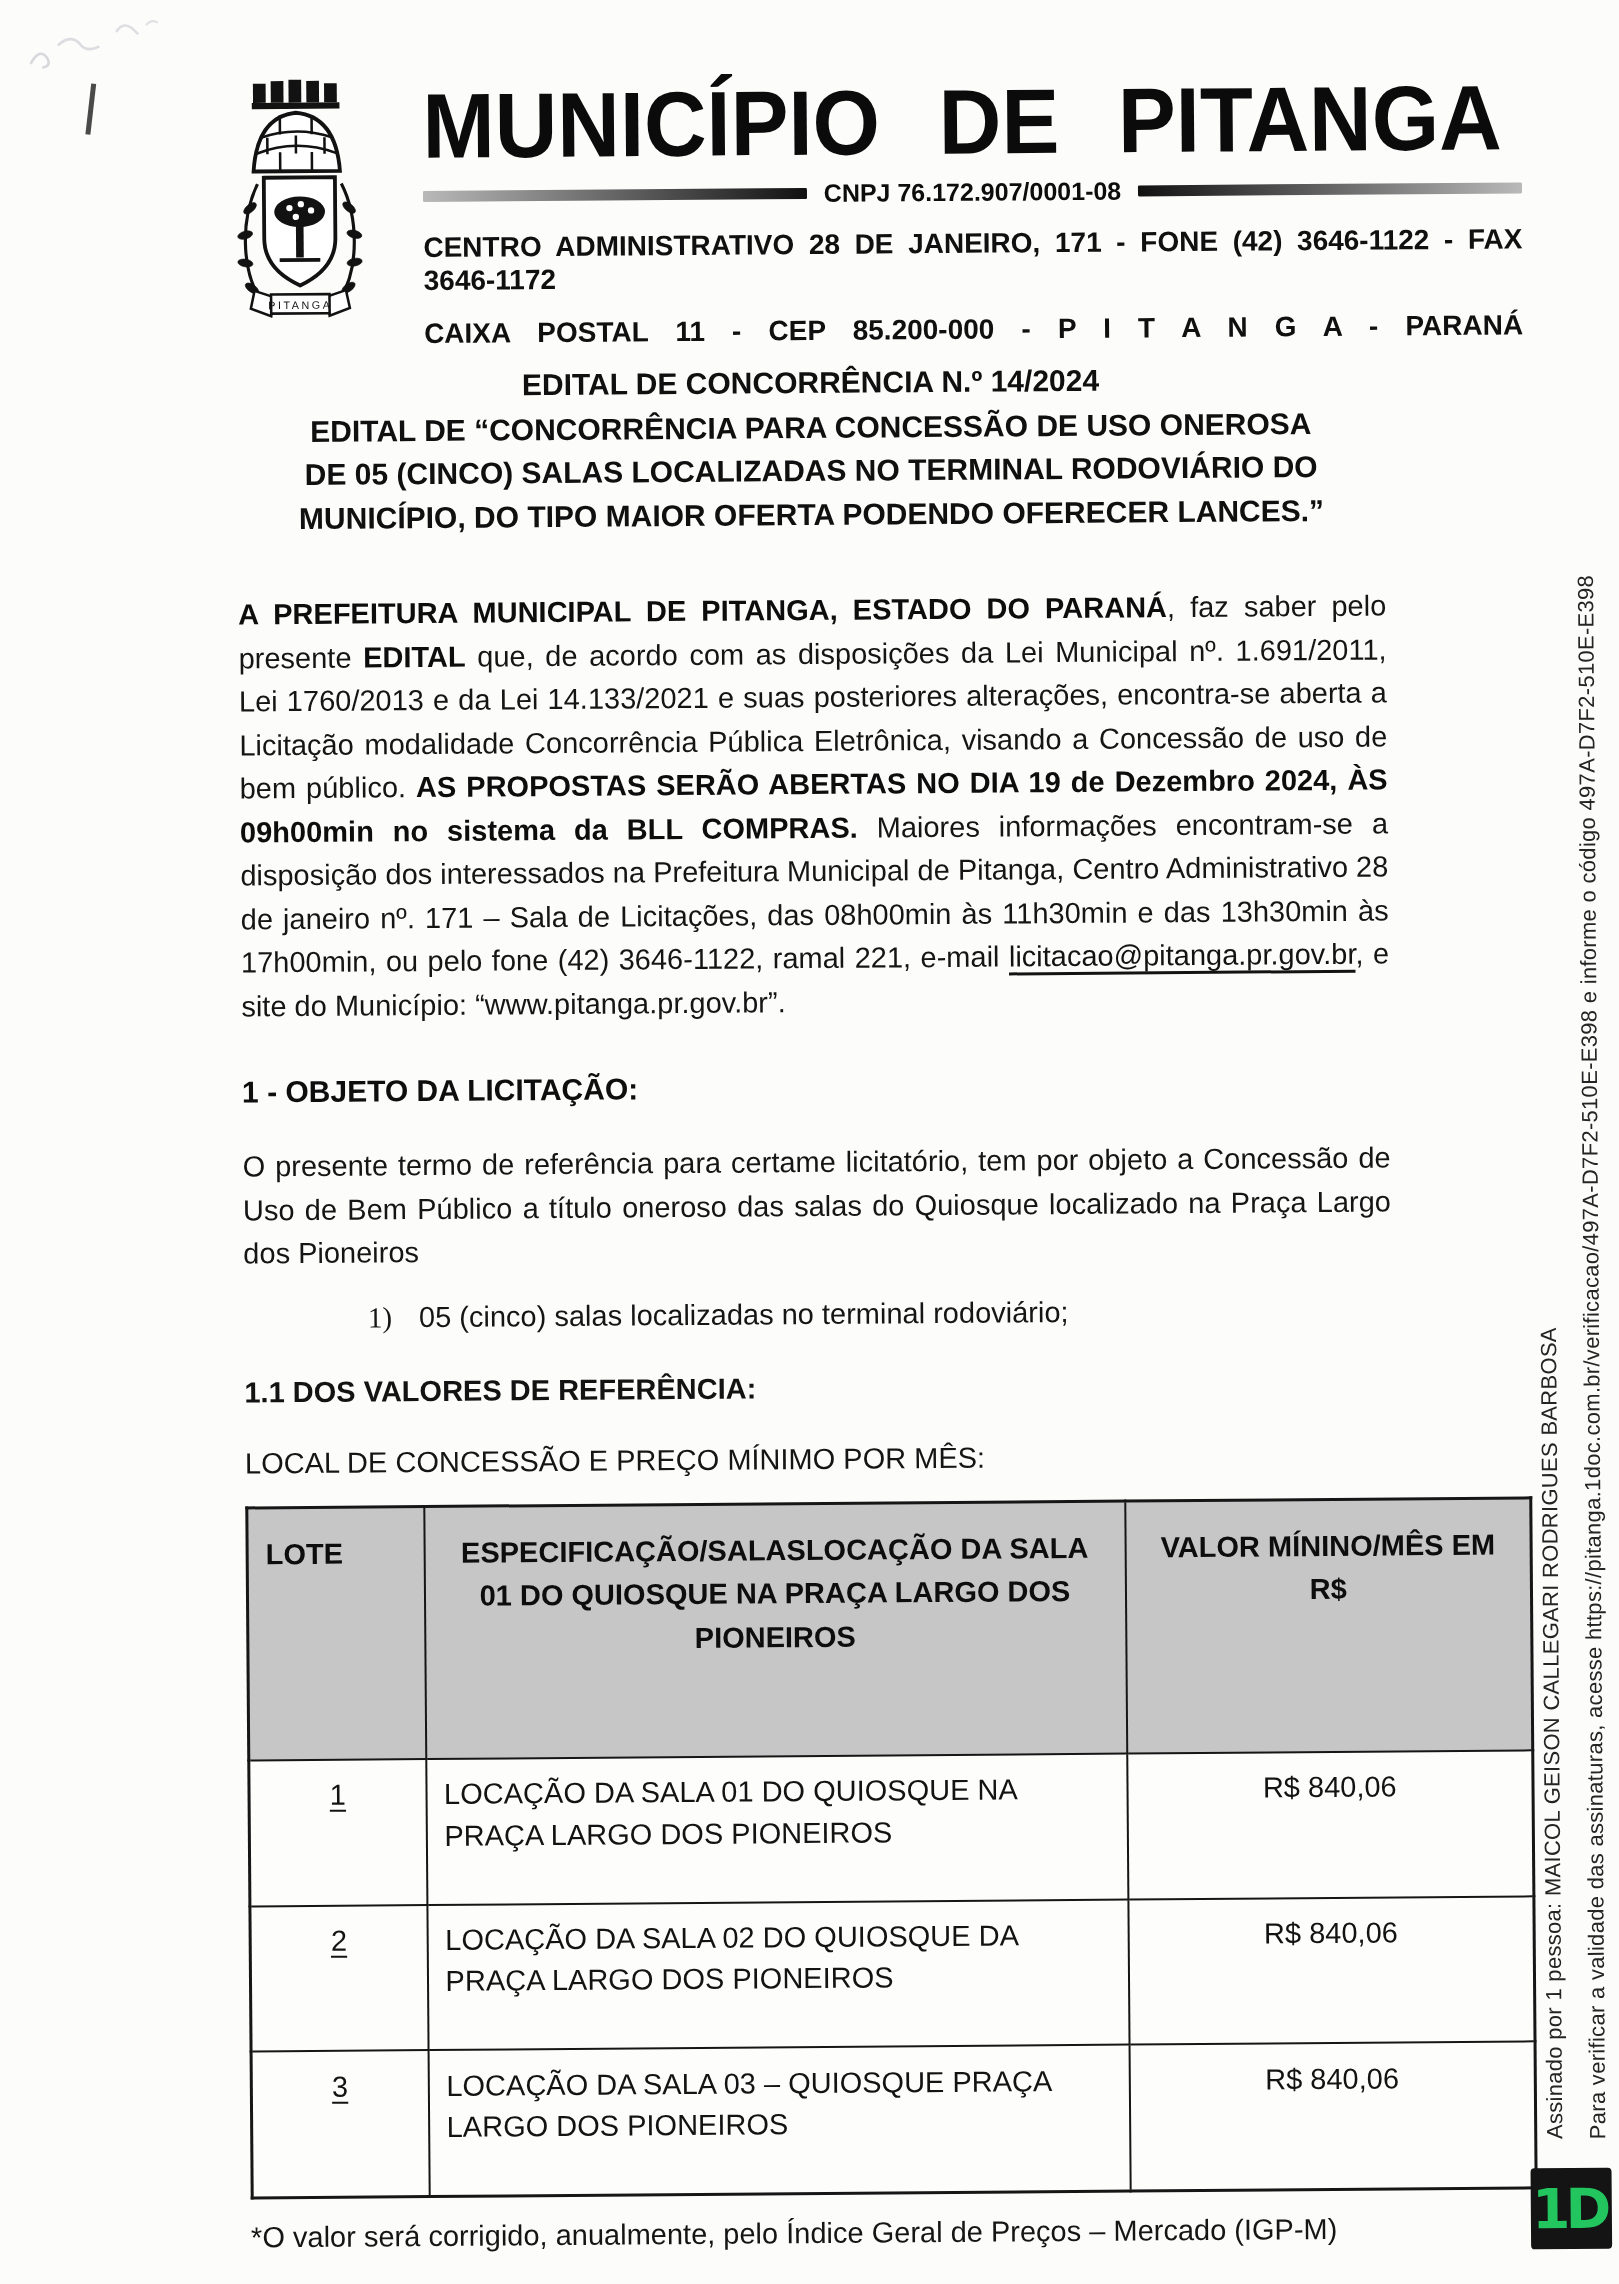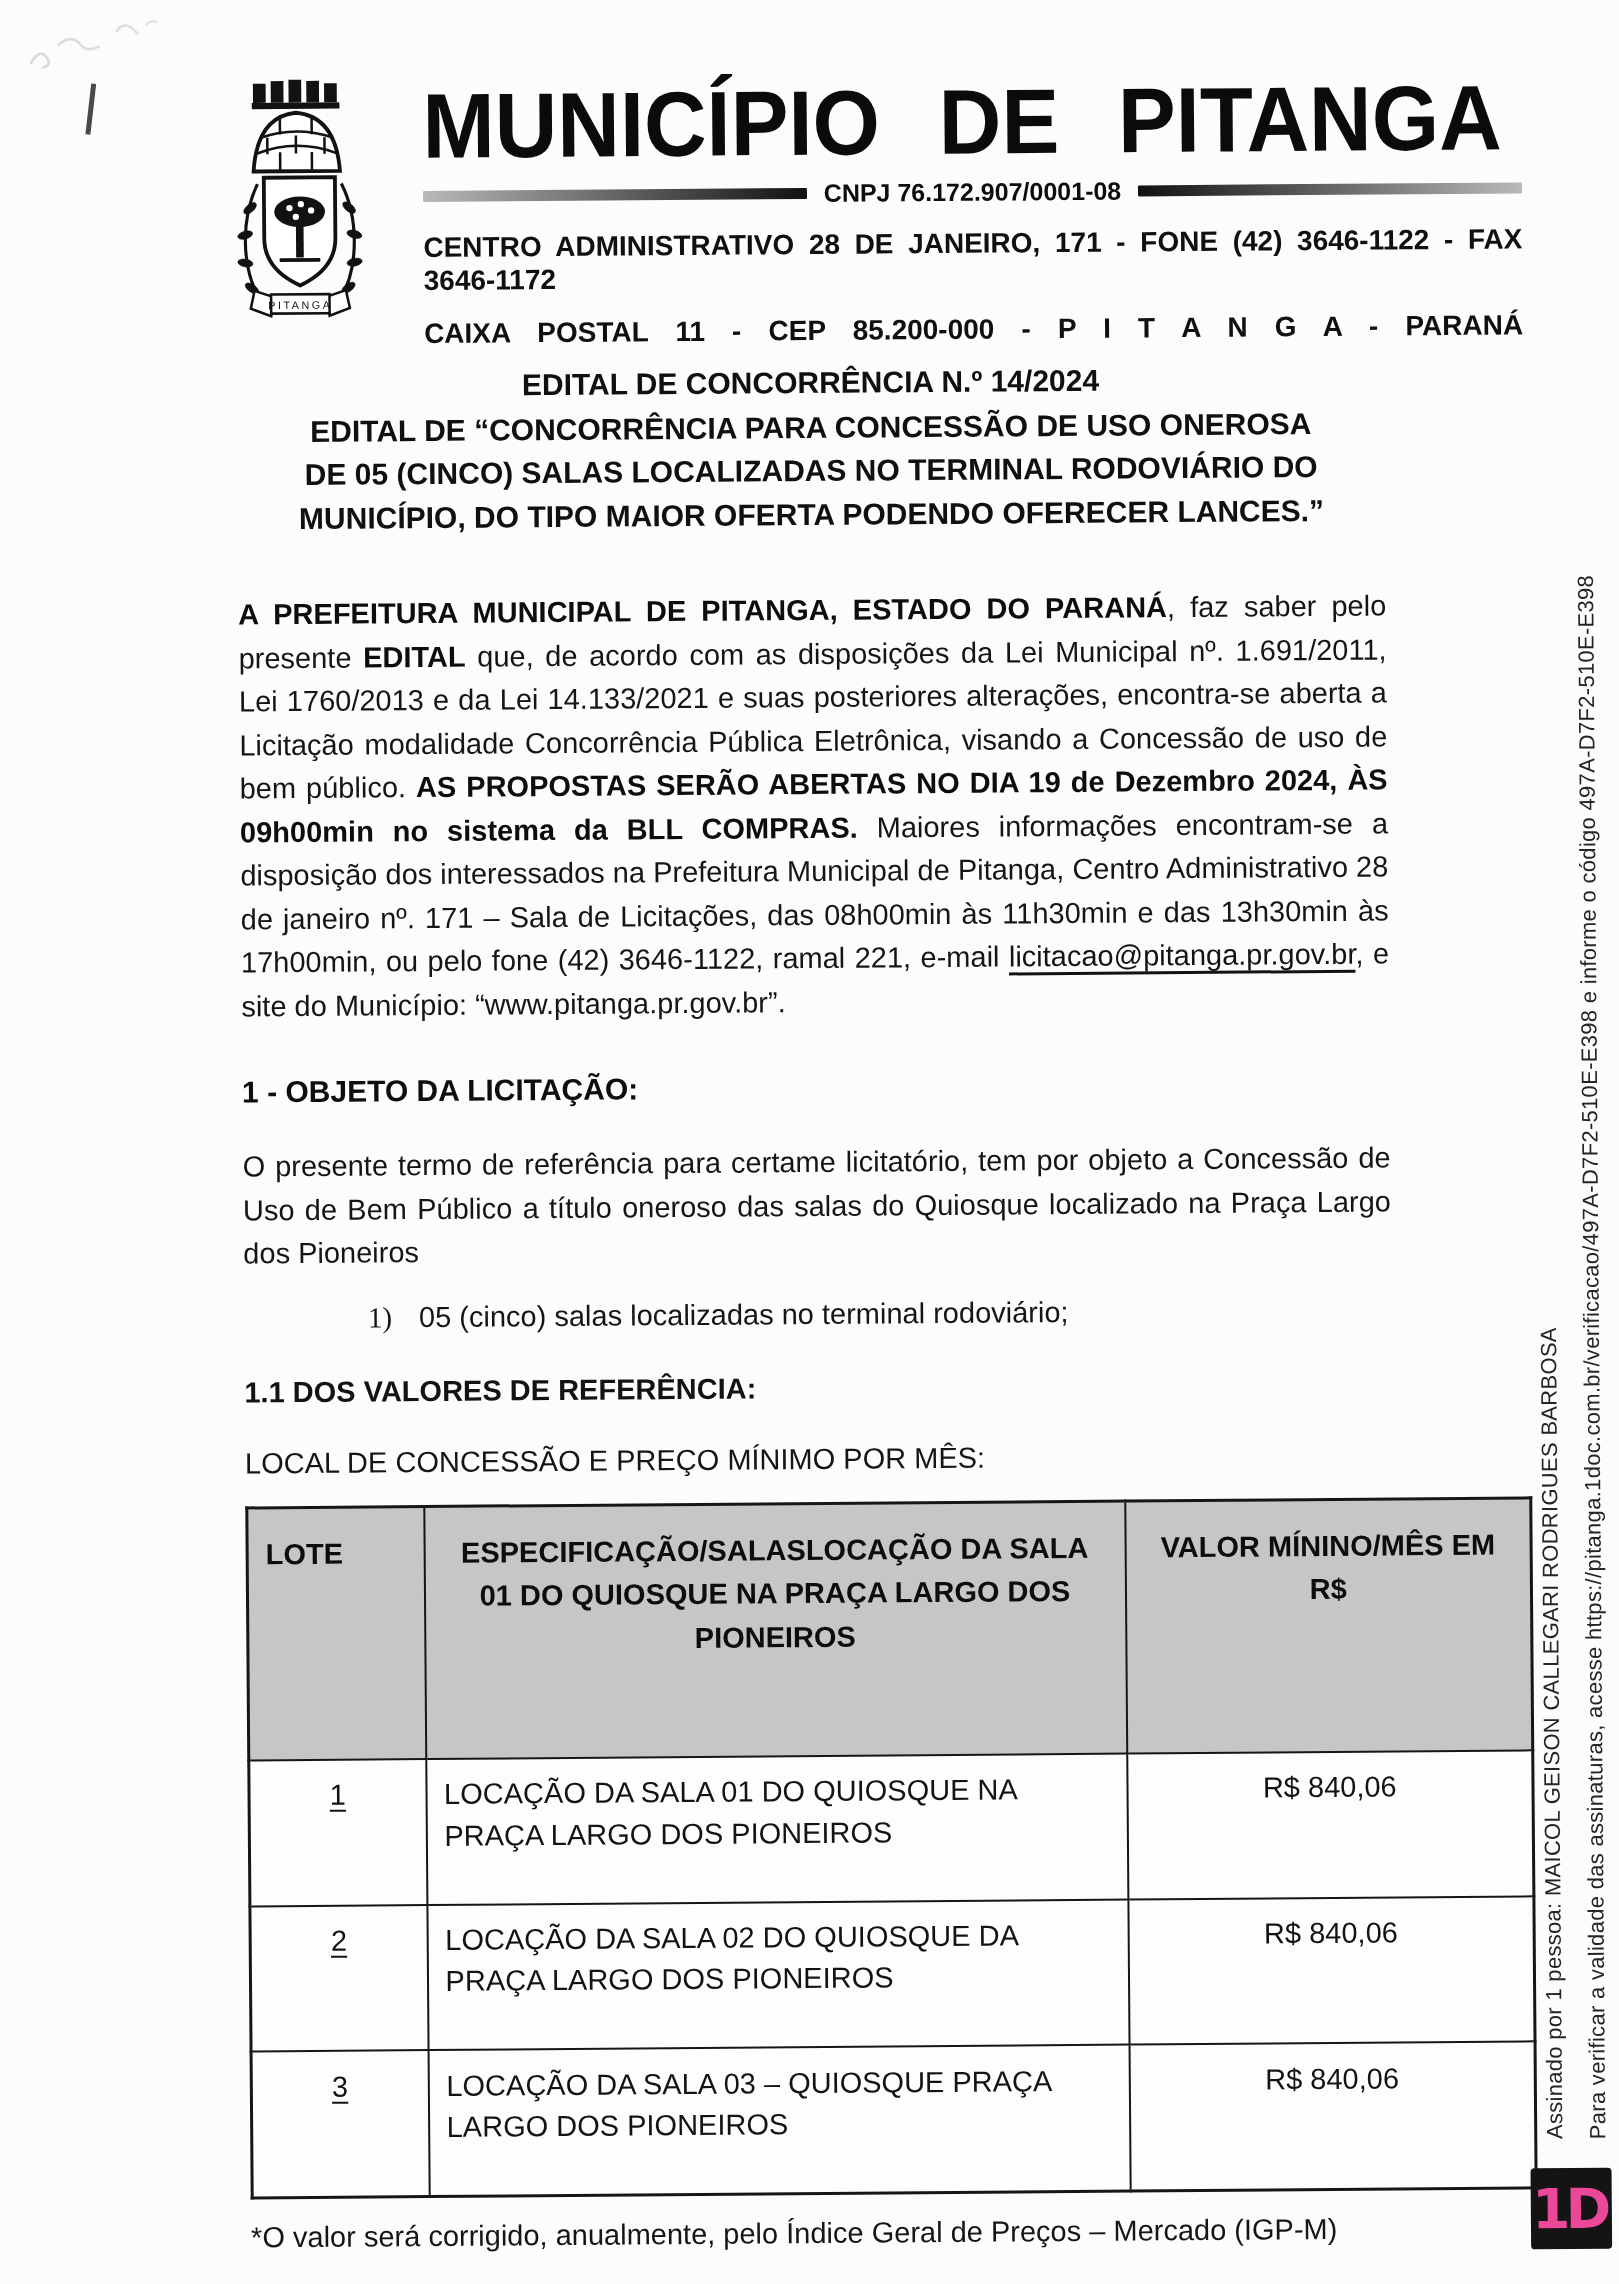--- a/index.html
+++ b/index.html
@@ -65,21 +65,21 @@
   td.lote{ text-align:center; } td.lote span{ text-decoration:underline; text-underline-offset:5.2px;}
   td.espec{ padding-left:22px; }
   td.valor{ text-align:center; }
   .footnote{ margin-top:17px; text-align:left; }
 
   
   .sig-strip{ position:absolute; right:18px; bottom:139px; display:flex; gap:17px; align-items:flex-end; }
   .sig-line{ writing-mode:vertical-rl; transform:rotate(180deg);
     font-size:22px; color:#242424; white-space:nowrap; letter-spacing:0.3px; }
   .onedoc{ position:absolute; right:18px; bottom:29px; width:81px; height:81px;
-    background:#141414; color:#ec4899; display:flex; align-items:center; justify-content:center;
+    background:#141414; color:#22c55e; display:flex; align-items:center; justify-content:center;
     font-size:55px; font-weight:700; letter-spacing:-4.6px; border-radius:3.9px;
     font-family:"DejaVu Sans", sans-serif; padding-right:3.9px; box-sizing:border-box;}
 </style>
 </head>
 <body>
 
 <div class="page">
   <div class="tilt">
 
     <svg class="scribble" width="208" height="72" viewBox="0 0 320 110">

